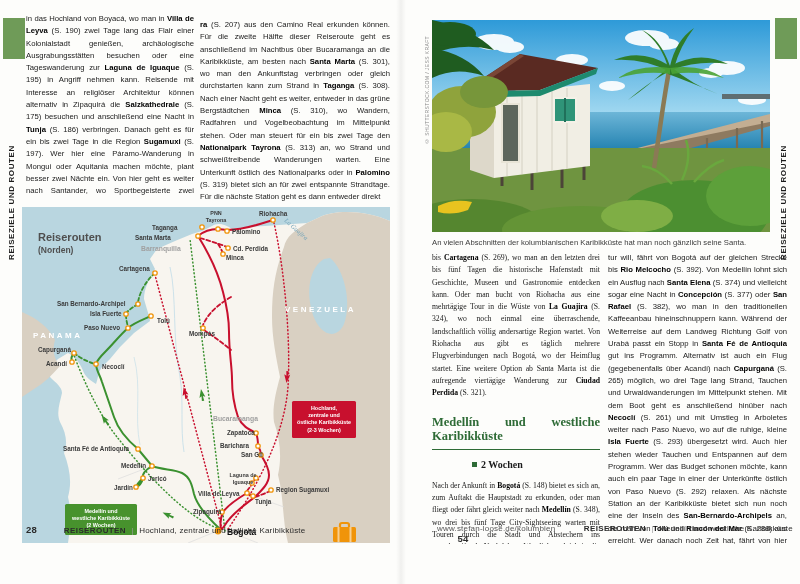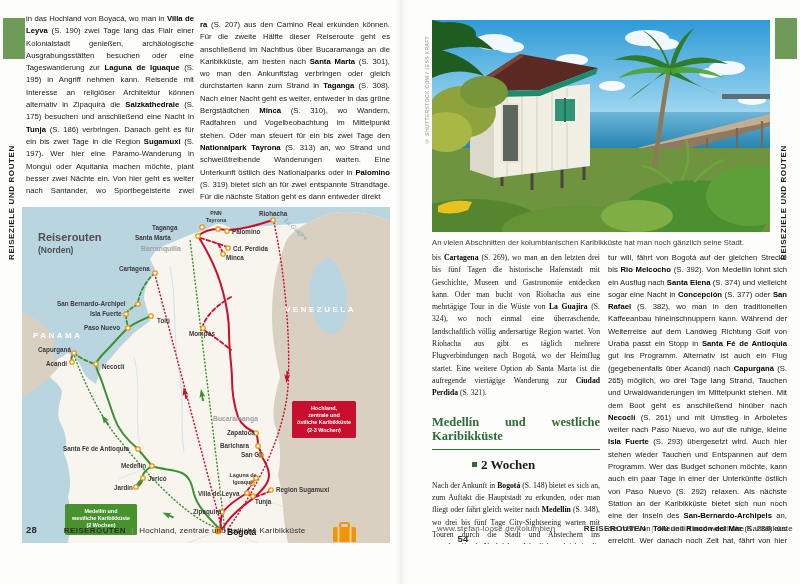--- a/index.html
+++ b/index.html
@@ -32,21 +32,21 @@
   .col b{font-weight:bold;color:#000;}
   #lcol1{left:26px;top:13px;width:168px;height:182px;overflow:hidden;}
   #lcol2{left:200px;top:19px;width:190px;height:182px;overflow:hidden;}
   #rcol1{left:432px;top:252px;width:168px;height:292px;overflow:hidden;font-family:Liberation Serif, serif;}
   #rcol2{left:608px;top:252px;width:179px;height:292px;overflow:hidden;}
   #rcol1 p,#rcol2 p{margin:0;}
   h2.route-head{
     margin:15px 0 0 0;font-size:12.5px;line-height:14.5px;font-weight:bold;color:#2e6b36;
   }
   .head-rule{height:1px;background:#2e6b36;margin:5px 0 9px 0;}
-  .duration{font-size:13px;font-weight:bold;color:#1a1a1a;margin:0 0 9px 0;display:flex;align-items:center;padding-left:40px;}
+  .duration{font-size:10px;font-weight:bold;color:#1a1a1a;margin:0 0 9px 0;display:flex;align-items:center;padding-left:40px;}
   .duration .sq{width:5px;height:5px;background:#2e6b36;display:inline-block;margin-right:4px;}
   
   .caption{position:absolute;left:432px;top:238px;width:350px;font-size:7.7px;color:#3c3c3c;}
   .footer{position:absolute;top:524px;font-size:8px;color:#2b2b2b;letter-spacing:.2px;}
   .footer .pg{font-weight:bold;font-size:9.5px;}
   .footer .sec{font-weight:bold;letter-spacing:.4px;}
   .footer .sep{color:#9a9a9a;padding:0 3px;}
   .footer .url{color:#555;margin-right:26px;text-align:right;}
   #footerL{left:26px;}
   #footerR{left:437px;}
@@ -347,21 +347,21 @@
       <ellipse cx="40" cy="205" rx="70" ry="26" fill="#55862f"></ellipse>
       <ellipse cx="150" cy="210" rx="80" ry="24" fill="#649436"></ellipse>
       <ellipse cx="262" cy="196" rx="74" ry="36" fill="#4c8f31"></ellipse>
       <ellipse cx="318" cy="176" rx="44" ry="30" fill="#5da03a"></ellipse>
       <ellipse cx="205" cy="196" rx="36" ry="16" fill="#7fae45"></ellipse>
       <path d="M250,160 q10,-22 4,-40 M262,162 q16,-18 30,-22 M240,164 q-14,-16 -30,-18" stroke="#6aa83e" stroke-width="2.5" fill="none"></path>
     </g>
     <path d="M6,186 q16,-8 34,-4 l-4,8 q-16,6 -30,2 Z" fill="#e8c31f"></path>
   </svg>
 
-  <div class="caption">An vielen Abschnitten der kolumbianischen Karibikküste hat man noch gänzlich seine Stadt.</div>
+  <div class="caption">An vielen Abschnitten der kolumbianischen Karibikküste hat man noch gänzlich seine Santa.</div>
 
   <div id="rcol1" class="col">
     <p>bis <b>Cartagena</b> (S. 269), wo man an den letzten drei bis fünf Tagen die historische Hafenstadt mit Geschichte, Museen und Gastronomie entdecken kann. Oder man bucht von Riohacha aus eine mehrtägige Tour in die Wüste von <b>La Guajira</b> (S. 324), wo noch einmal eine überraschende, landschaftlich völlig andersartige Region wartet. Von Riohacha aus gibt es täglich mehrere Flugverbindungen nach Bogotá, wo der Heimflug startet. Eine weitere Option ab Santa Marta ist die aufregende viertägige Wanderung zur <b>Ciudad Perdida</b> (S. 321).</p>
     <h2 class="route-head">Medellín und westliche Karibikküste</h2>
     <div class="head-rule"></div>
     <div class="duration">
       <span class="sq"></span>
       <span>2 Wochen</span>
     </div>
     <p>Nach der Ankunft in <b>Bogotá</b> (S. 148) bietet es sich an, zum Auftakt die Hauptstadt zu erkunden, oder man fliegt oder fährt gleich weiter nach <b>Medellín</b> (S. 348), wo drei bis fünf Tage City-Sightseeing warten mit Touren durch die Stadt und Abstechern ins ausschweifende Nachtleben. Wer lieber gleich in die Na-</p>

